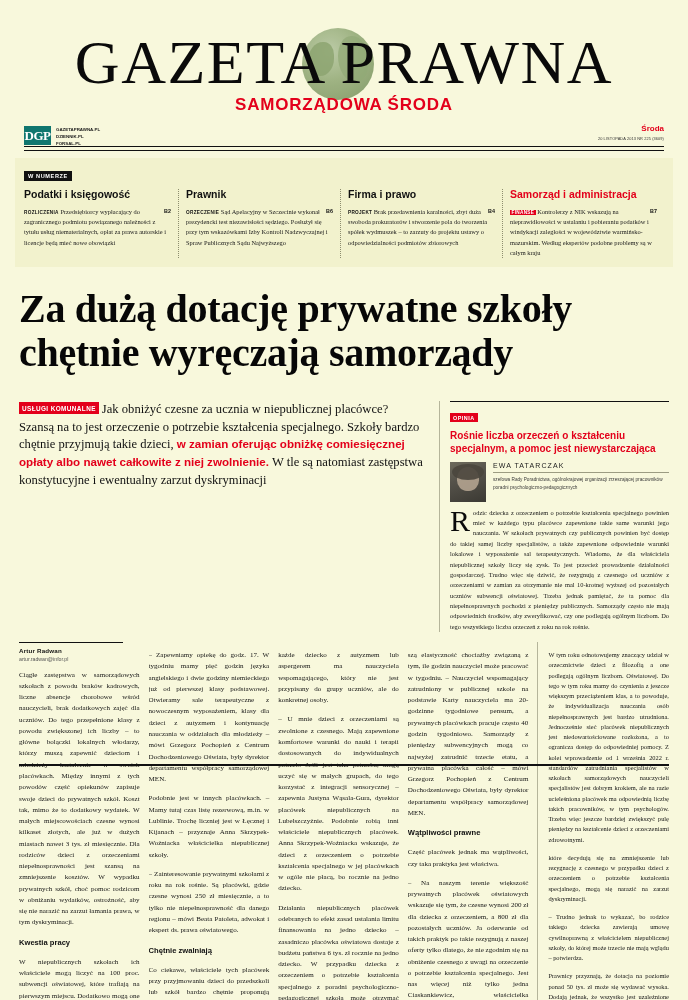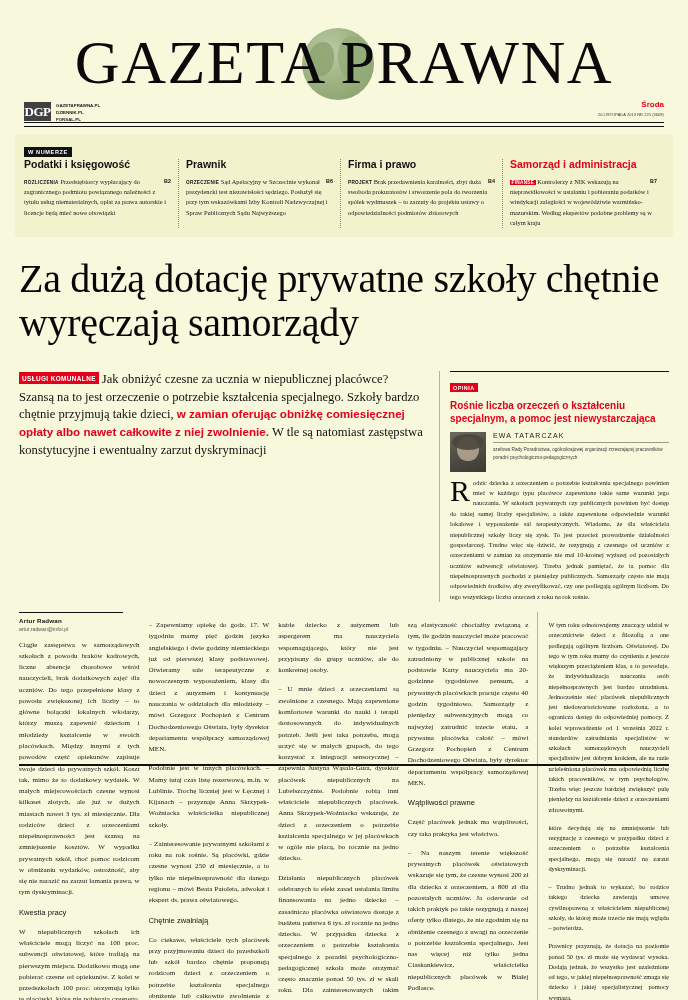--- a/index.html
+++ b/index.html
@@ -91,21 +91,21 @@
   .logo-box {
     position: absolute;
     left: 9px;
     top: 1px;
     display: flex;
     align-items: flex-start;
   }
   .dgp-mark {
     width: 27px;
     height: 19px;
-    background: #404040;
+    background: #0f766e;
     color: #fff;
     font-family: "Liberation Serif", serif;
     font-weight: bold;
     font-size: 13px;
     line-height: 19px;
     text-align: center;
     letter-spacing: -0.5px;
   }
   .logo-urls {
     margin-left: 5px;
@@ -157,21 +157,21 @@
     background: #111;
     color: #fff;
     font-family: "Liberation Sans", sans-serif;
     font-size: 5.6px;
     font-weight: bold;
     letter-spacing: 0.6px;
     padding: 2.5px 4px 2px 4px;
   }
   .boxes {
     display: flex;
-    margin-top: 1px;
+    margin-top: 7px;
   }
   .box {
     flex: 1 1 0;
     padding: 0 7px;
     border-left: 1px dotted #8d8d6e;
     min-width: 0;
   }
   .box:first-child {
     border-left: none;
     padding-left: 0;
@@ -212,21 +212,21 @@
     float: right;
     margin-left: 4px;
   }
 
   
   .headline {
     margin-top: 20px;
     font-family: "Liberation Serif", serif;
     font-size: 40px;
     line-height: 1.08;
-    font-weight: 400;
+    font-weight: 700;
     letter-spacing: -0.3px;
     color: #070707;
     padding: 0 4px;
   }
 
   
   .midrow {
     display: flex;
     margin-top: 14px;
     padding: 0 4px;
@@ -396,21 +396,21 @@
     font-size: 7.05px;
     line-height: 1.6;
     text-align: justify;
     color: #151515;
     hyphens: auto;
   }
   .body-text p { margin: 8px 0 6px 0; }
   .sub-h {
     font-family: "Liberation Sans", sans-serif;
     font-size: 7.6px;
-    font-weight: normal;
+    font-weight: bold;
     color: #111;
     margin: 8px 0 4px 0;
   }
 
   
   .col-opinion {
     flex: 1 1 0;
     padding-left: 10px;
     border-left: 1px solid #b5b59a;
     min-width: 0;
@@ -427,20 +427,21 @@
   }
 </style>
 </head>
 <body>
 
 <div class="page">
 
   <div class="masthead">
     <div class="globe"></div>
     <div class="masthead-title">GAZETA PRAWNA</div>
+    <div class="masthead-sub">SAMORZĄDOWA ŚRODA</div>
   </div>
 
   <div class="logobar">
     <div class="logo-box">
       <div class="dgp-mark">DGP</div>
       <div class="logo-urls">
         <div>GAZETAPRAWNA.PL</div>
         <div>DZIENNIK.PL</div>
         <div>FORSAL.PL</div>
       </div>

